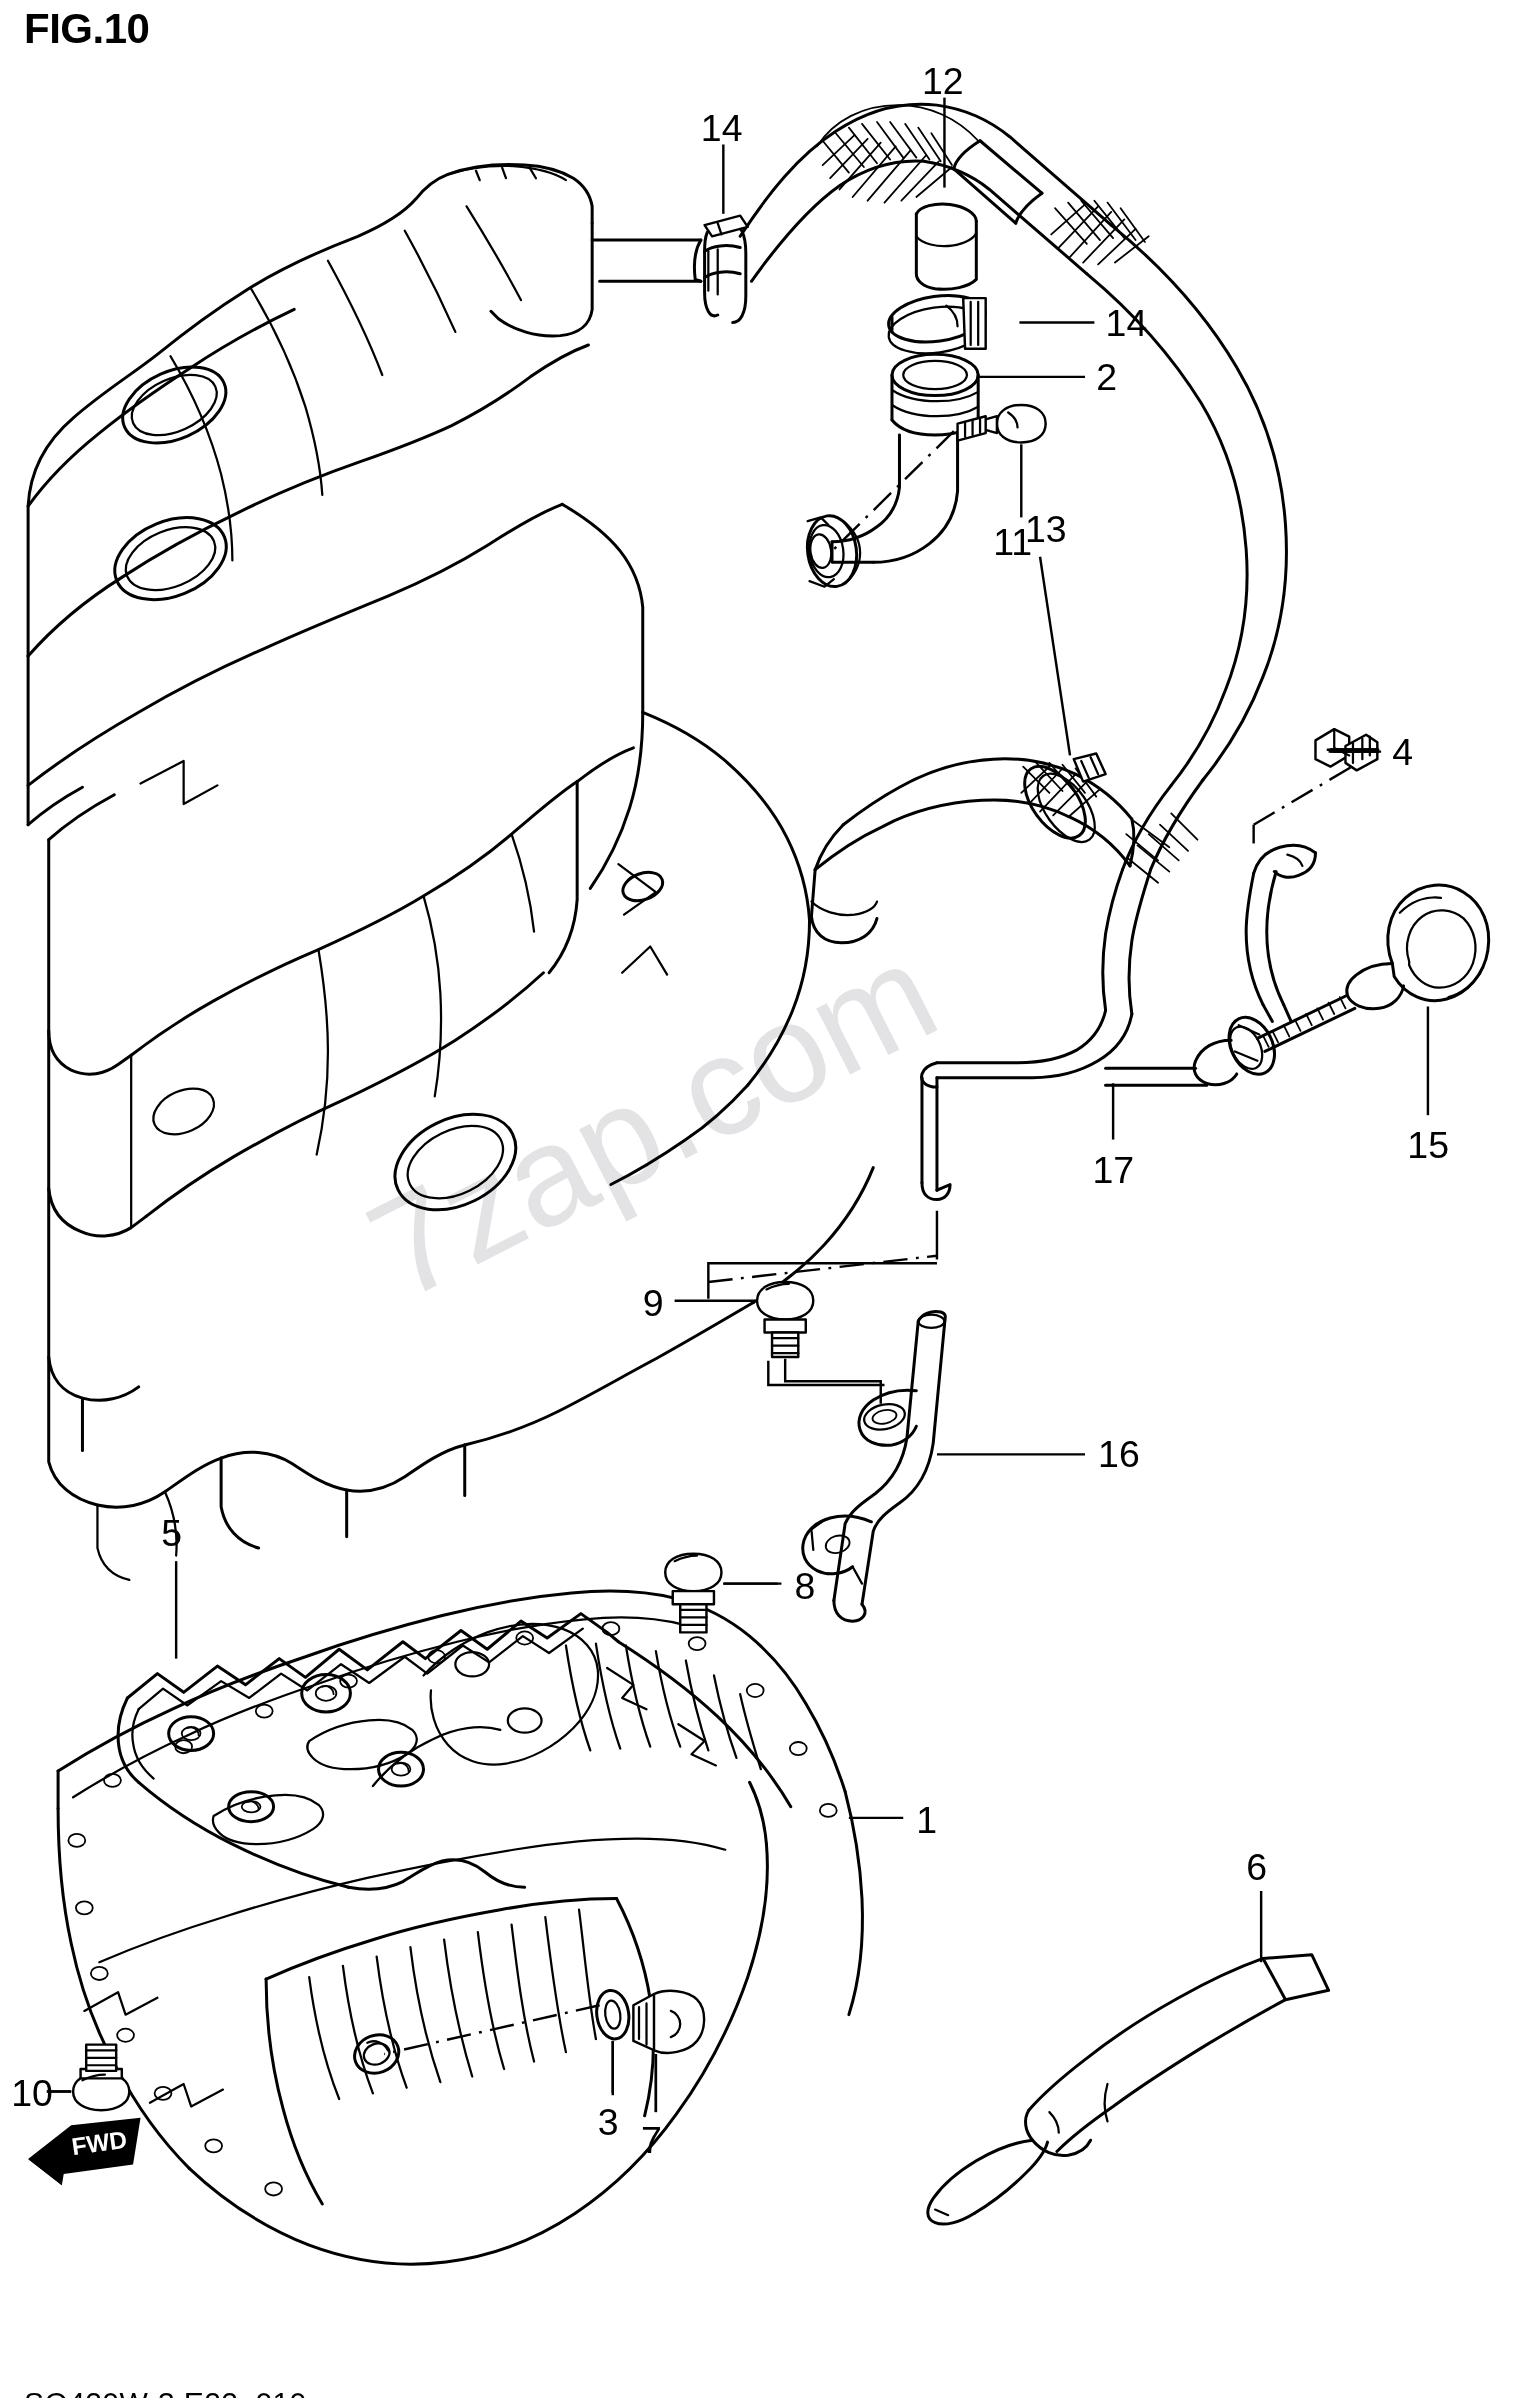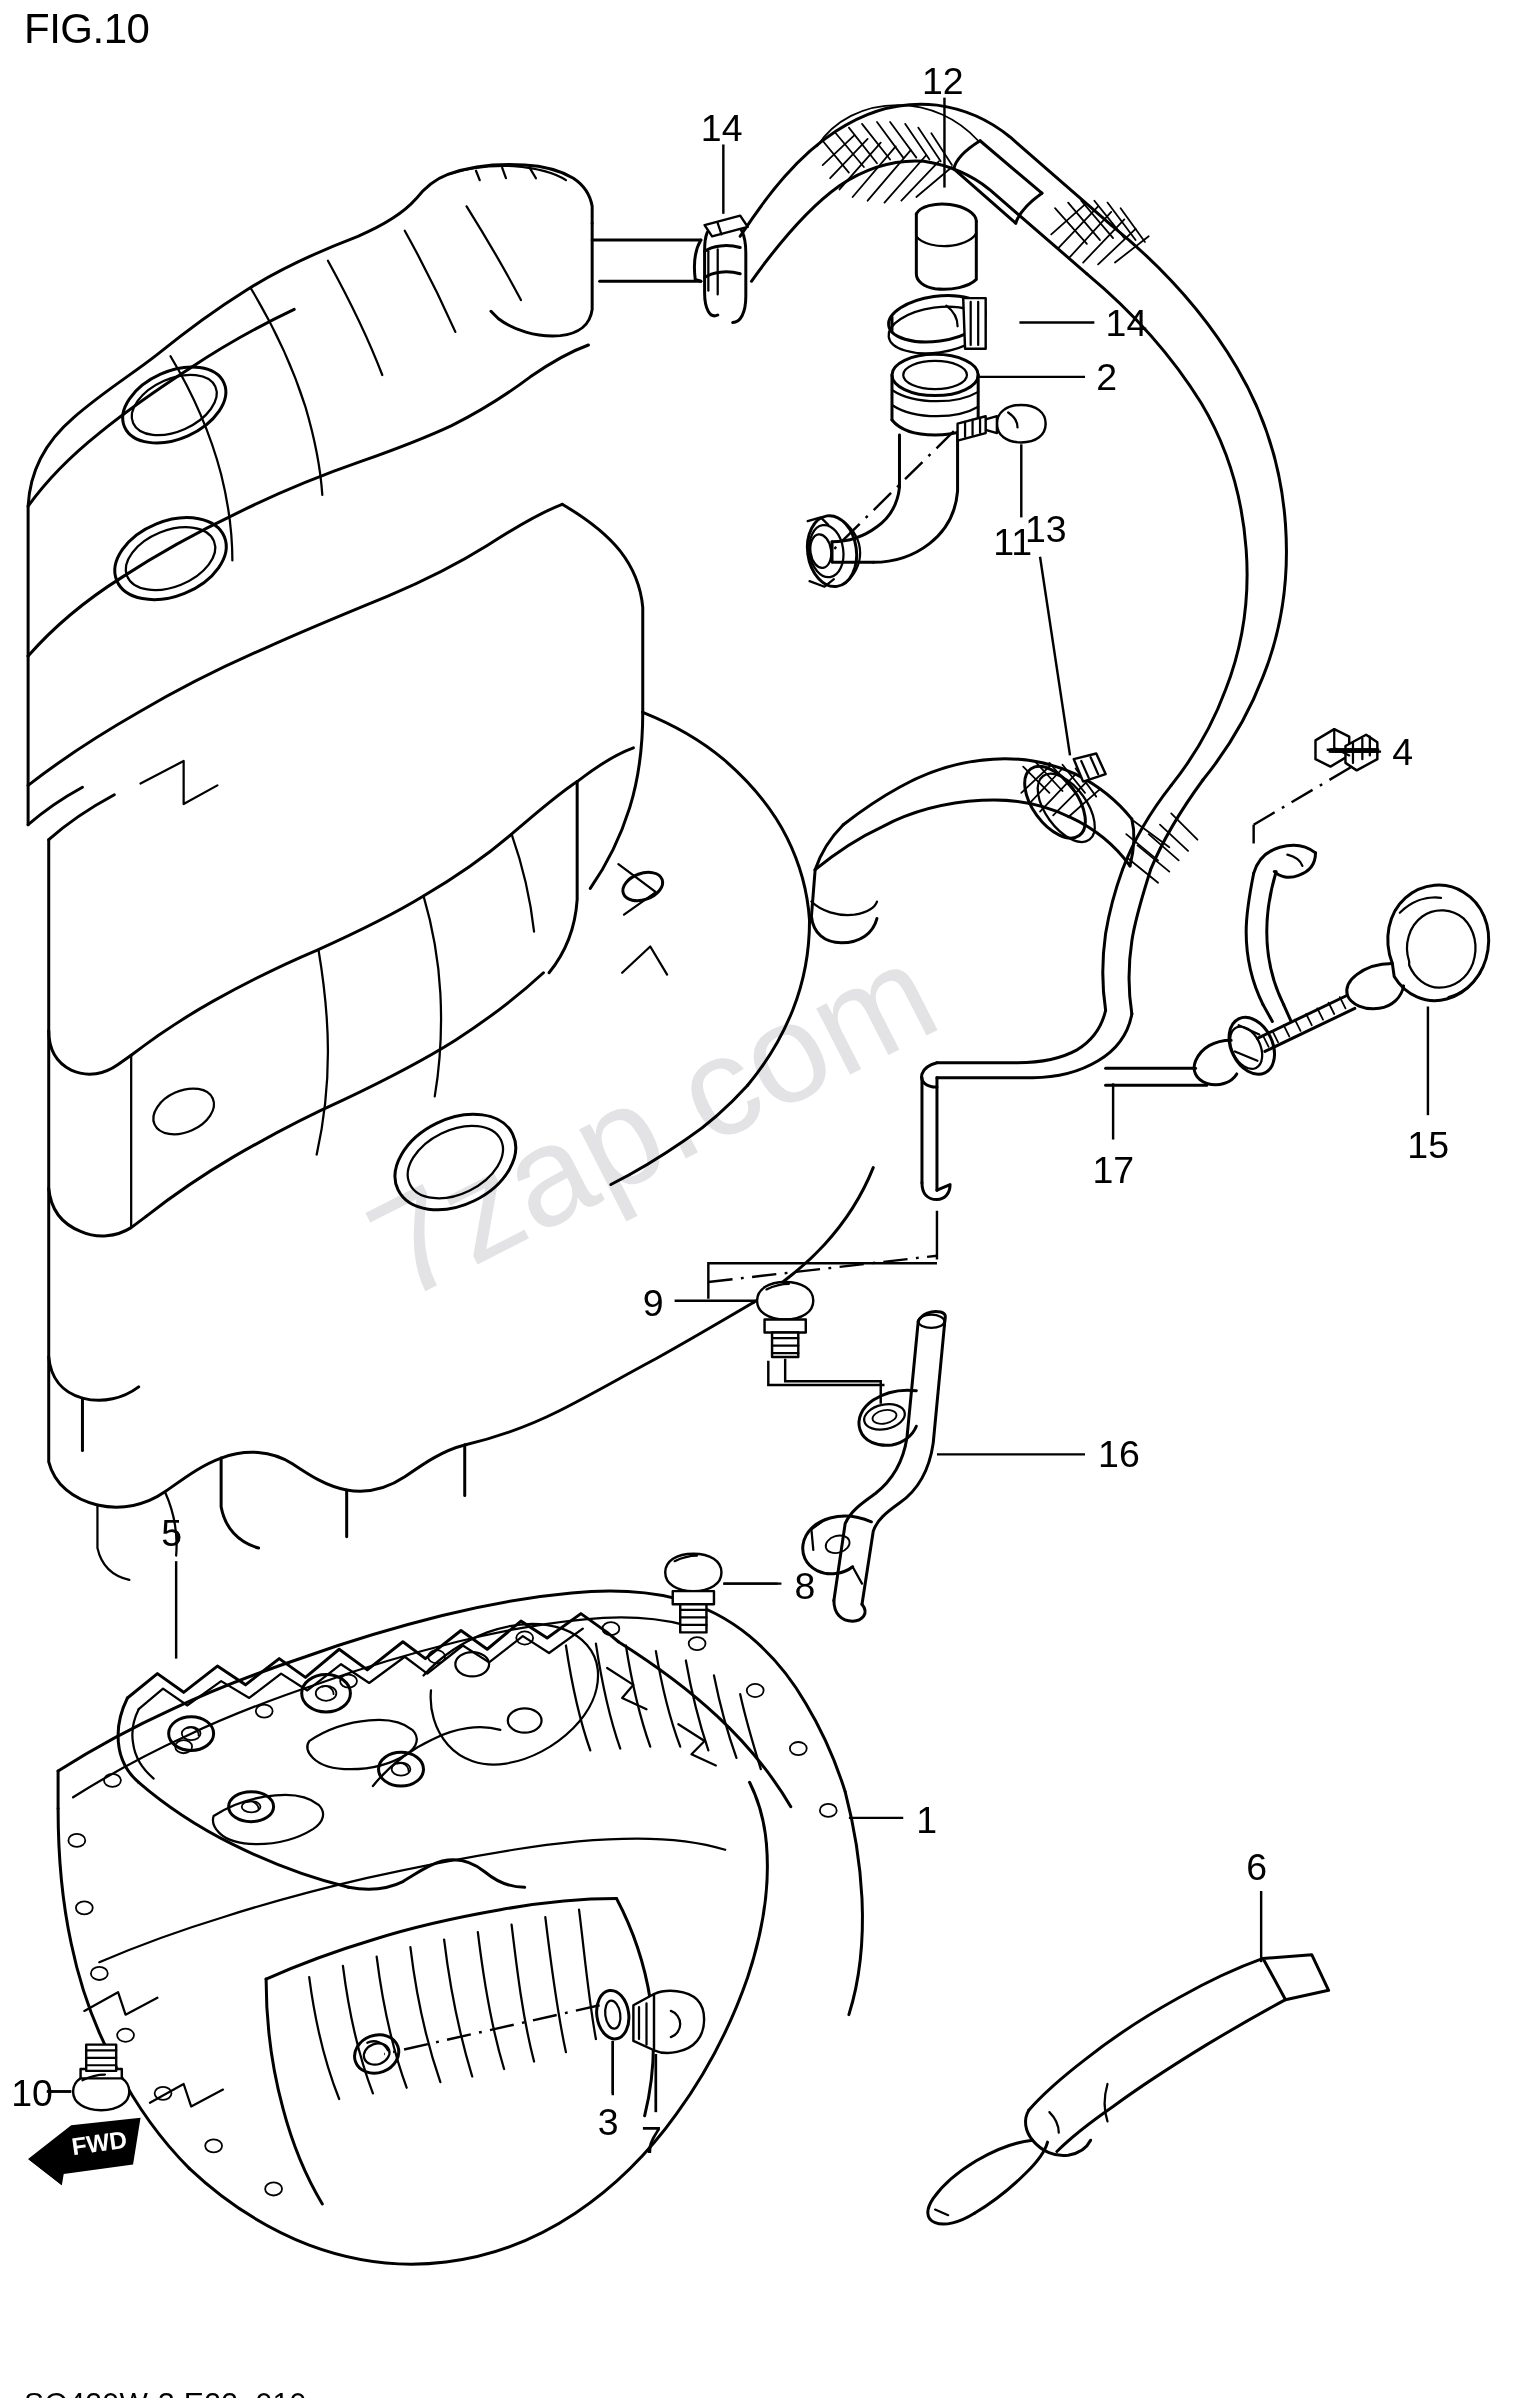--- a/index.html
+++ b/index.html
@@ -19,21 +19,21 @@
     position: relative;
     width: 1516px;
     height: 2399px;
     background: #ffffff;
   }
   #fig-title {
     position: absolute;
     left: 24px;
     top: 7.5px;
     font-size: 42px;
-    font-weight: normal;
+    font-weight: bold;
     letter-spacing: -0.5px;
     line-height: 1;
     font-family: "Liberation Sans", sans-serif;
   }
   #caption {
     position: absolute;
     left: 24px;
     top: 2300px;
     font-size: 30px;
     line-height: 41px;

